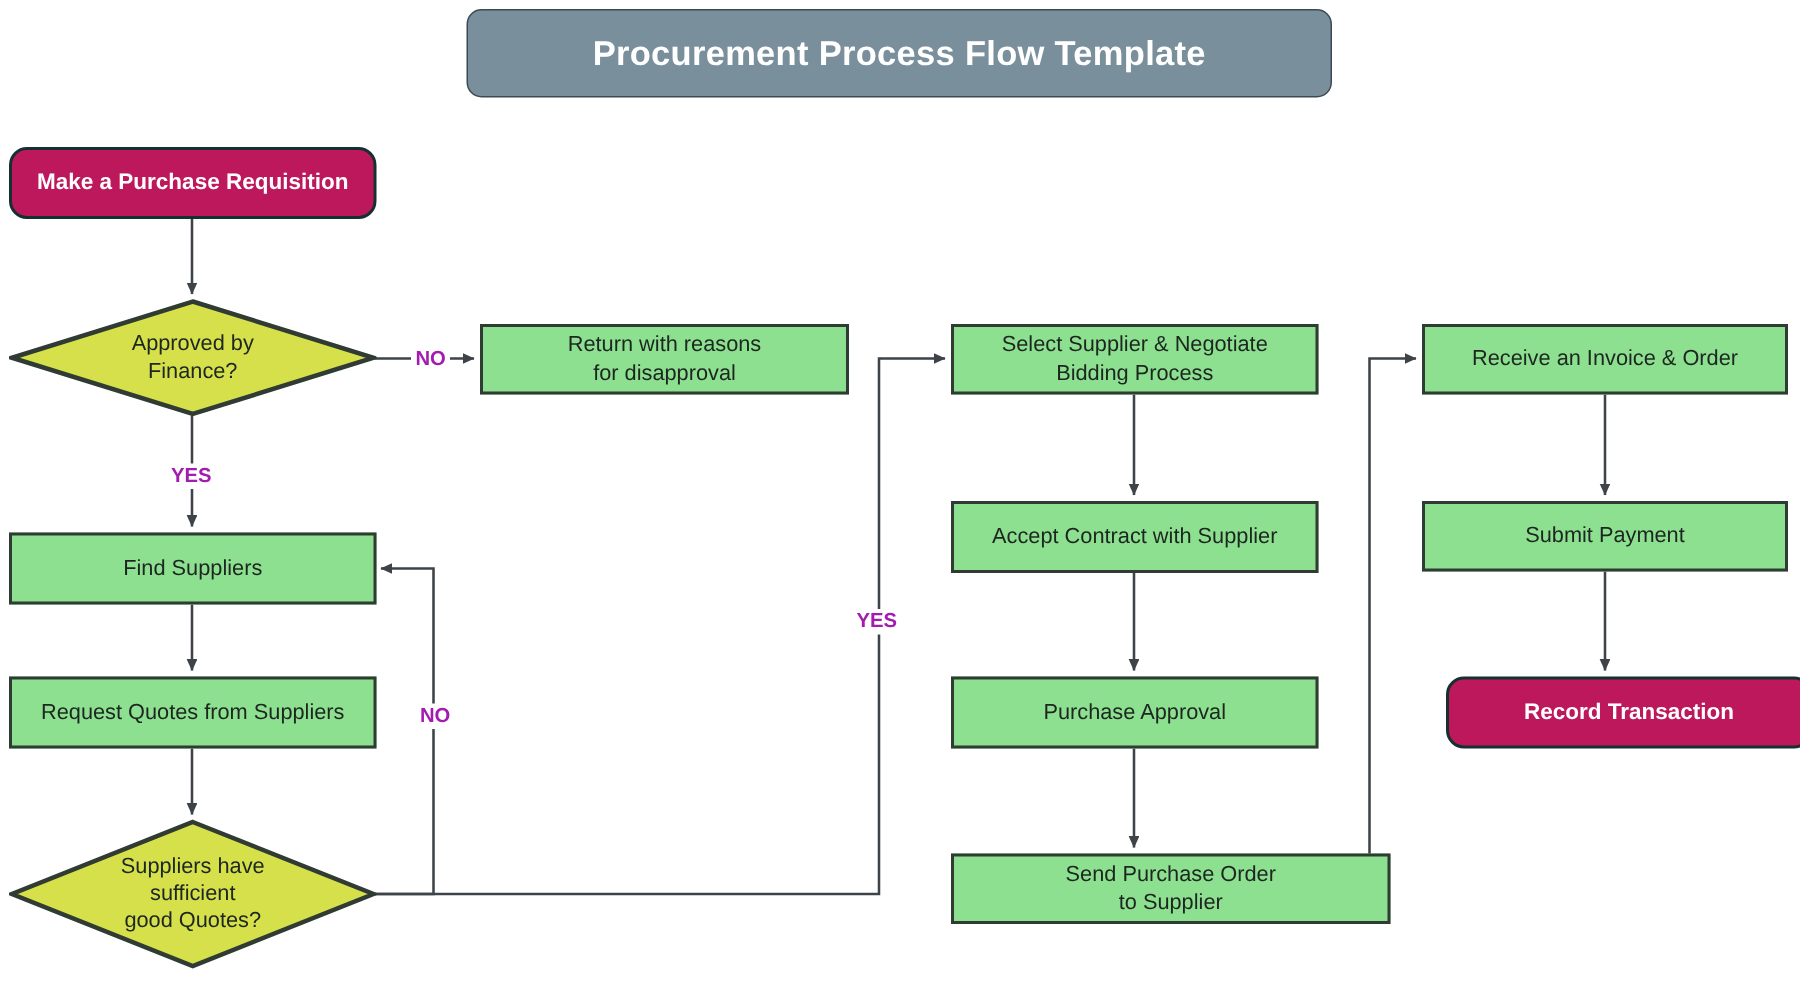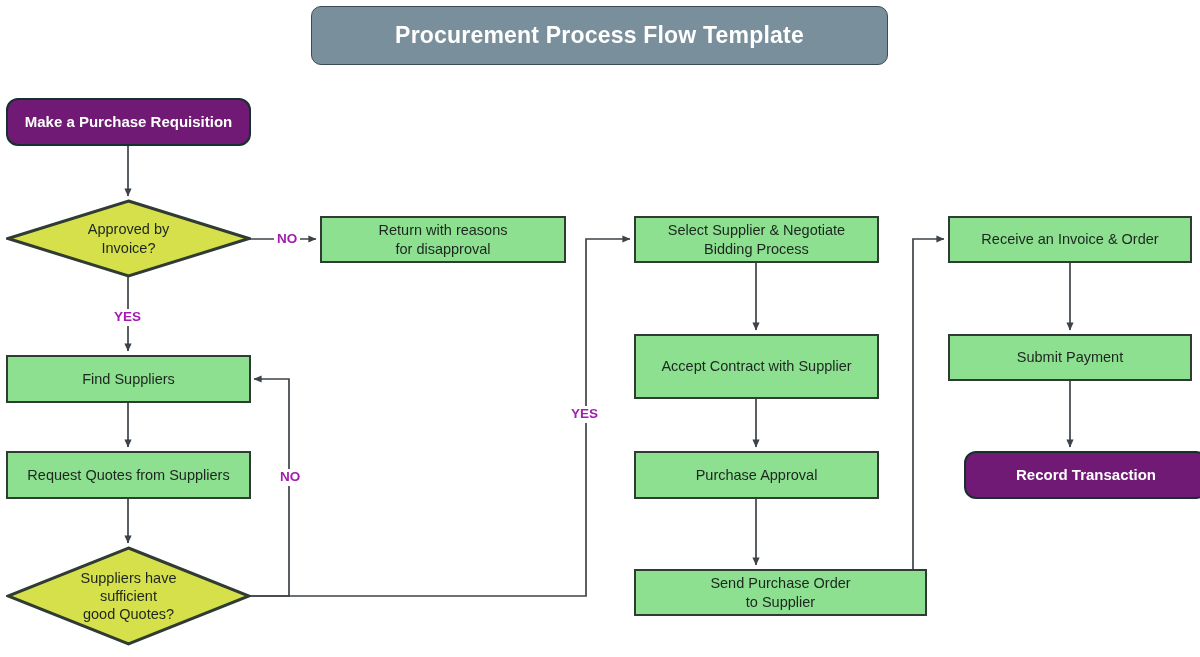--- a/index.html
+++ b/index.html
@@ -43,21 +43,21 @@
   .node-title {
     background: #7a8f9c;
     border: 1.5px solid #3b4b55;
     border-radius: 10px;
     color: #ffffff;
     font-size: 23px;
     font-weight: bold;
     letter-spacing: 0.2px;
   }
   .node-terminator {
-    background: #701a75;
+    background: #be185d;
     border: 2px solid #16302f;
     border-radius: 12px;
     color: #ffffff;
     font-size: 15px;
     font-weight: bold;
   }
   .node-process {
     background: #8ce08f;
     border: 2px solid #2f3b33;
     color: #1d2620;
@@ -142,21 +142,21 @@
 
   <div class="node node-terminator" style="left:6px; top:98px; width:245px; height:48px;">
     <span>Make a Purchase Requisition</span>
   </div>
 
   <div class="node node-decision" style="left:6px; top:199px; width:245px; height:79px;">
     <svg class="diamond-shape" viewBox="0 0 245 79" preserveAspectRatio="none">
       <polygon points="122.5,2 243,39.5 122.5,77 2,39.5" fill="#d6e04a" stroke="#2f3b33" stroke-width="3" vector-effect="non-scaling-stroke"></polygon>
     </svg>
     <span class="diamond-label">Approved by
-Invoice?</span>
+Finance?</span>
   </div>
 
   <div class="node node-process" style="left:6px; top:355px; width:245px; height:48px;">
     <span>Find Suppliers</span>
   </div>
 
   <div class="node node-process" style="left:6px; top:451px; width:245px; height:48px;">
     <span>Request Quotes from Suppliers</span>
   </div>
 
@@ -172,21 +172,21 @@
     <span class="diamond-label">Suppliers have
 sufficient
 good Quotes?</span>
   </div>
 
   <div class="node node-process" style="left:634px; top:216px; width:245px; height:47px;">
     <span>Select Supplier &amp; Negotiate
 Bidding Process</span>
   </div>
 
-  <div class="node node-process" style="left:634px; top:334px; width:245px; height:65px;">
+  <div class="node node-process" style="left:634px; top:334px; width:245px; height:48px;">
     <span>Accept Contract with Supplier</span>
   </div>
 
   <div class="node node-process" style="left:634px; top:451px; width:245px; height:48px;">
     <span>Purchase Approval</span>
   </div>
 
   <div class="node node-process" style="left:634px; top:569px; width:293px; height:47px;">
     <span>Send Purchase Order
 to Supplier</span>

